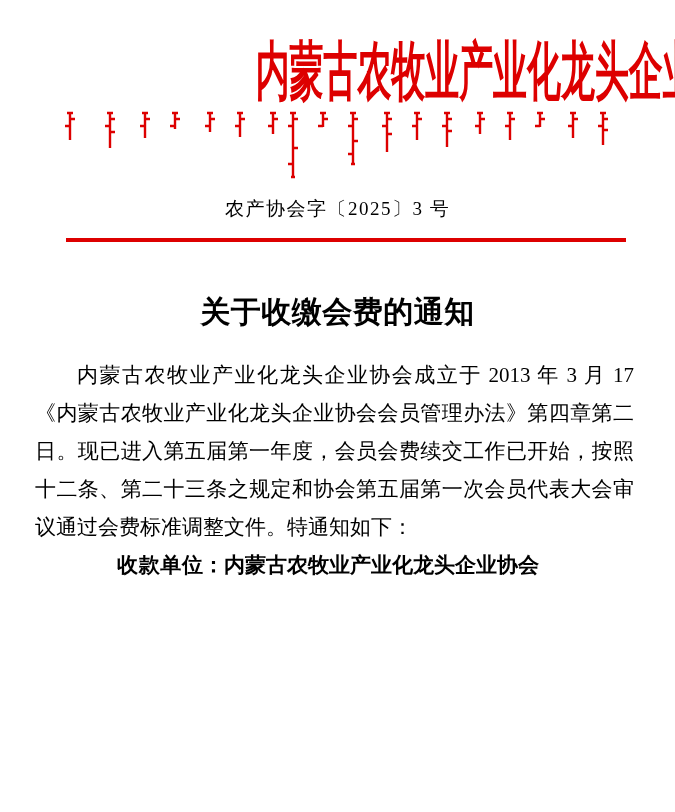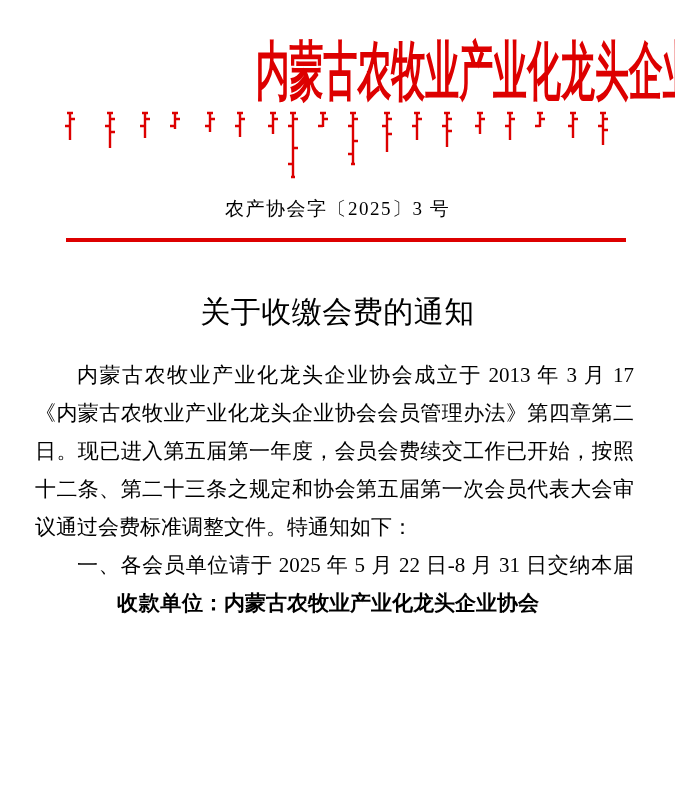--- a/index.html
+++ b/index.html
@@ -38,21 +38,21 @@
   .red-line {
     position:absolute; top:238px; left:66px;
     width:560px; height:4px;
     background:var(--red, #dd0000);
   }
   
   .notice-title {
     position:absolute; top:292px; left:0; width:675px;
     margin:0;
     text-align:center;
-    font-size:30px; line-height:40px; font-weight:400;
+    font-size:30px; line-height:40px; font-weight:700;
     letter-spacing:0.5px;
   }
   
   .body {
     position:absolute; top:356px; left:35px; width:599px;
     font-size:21px; line-height:38px;
   }
   .bl {
     height:38px;
     white-space:nowrap;
@@ -105,20 +105,19 @@
   <div class="red-line"></div>
 
   <h1 class="notice-title">关于收缴会费的通知</h1>
 
   <div class="body">
     <div class="bl ind jfy">内蒙古农牧业产业化龙头企业协会成立于 2013 年 3 月 17</div>
     <div class="bl jfy">《内蒙古农牧业产业化龙头企业协会会员管理办法》第四章第二</div>
     <div class="bl jfy">日。现已进入第五届第一年度，会员会费续交工作已开始，按照</div>
     <div class="bl jfy">十二条、第二十三条之规定和协会第五届第一次会员代表大会审</div>
     <div class="bl">议通过会费标准调整文件。特通知如下：</div>
-    <div class="bl ind jfy">一、各会员单位请于 2025 年 5 月 22 日-8 月 31 日交纳本届</div>
 
     <div class="bl ind bank">
       <span class="blabel">收款单位</span><span>：</span><span>内蒙古农牧业产业化龙头企业协会</span>
     </div>
   </div>
 
 </div>
 
 </body></html>

